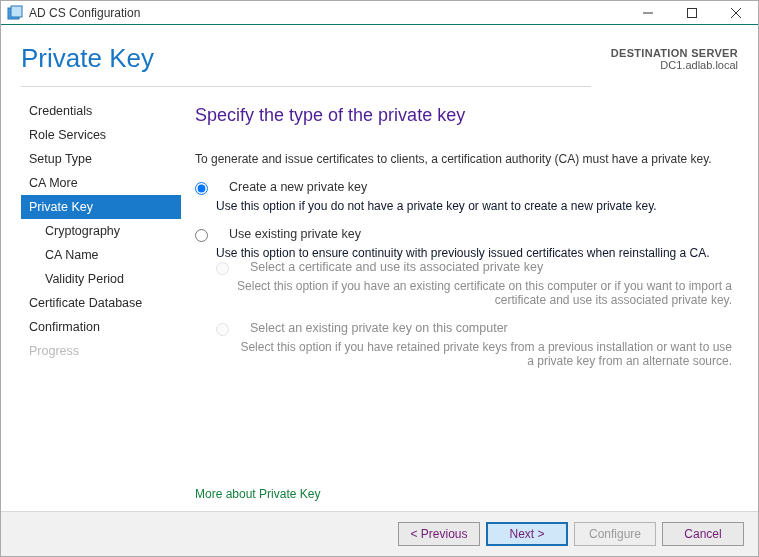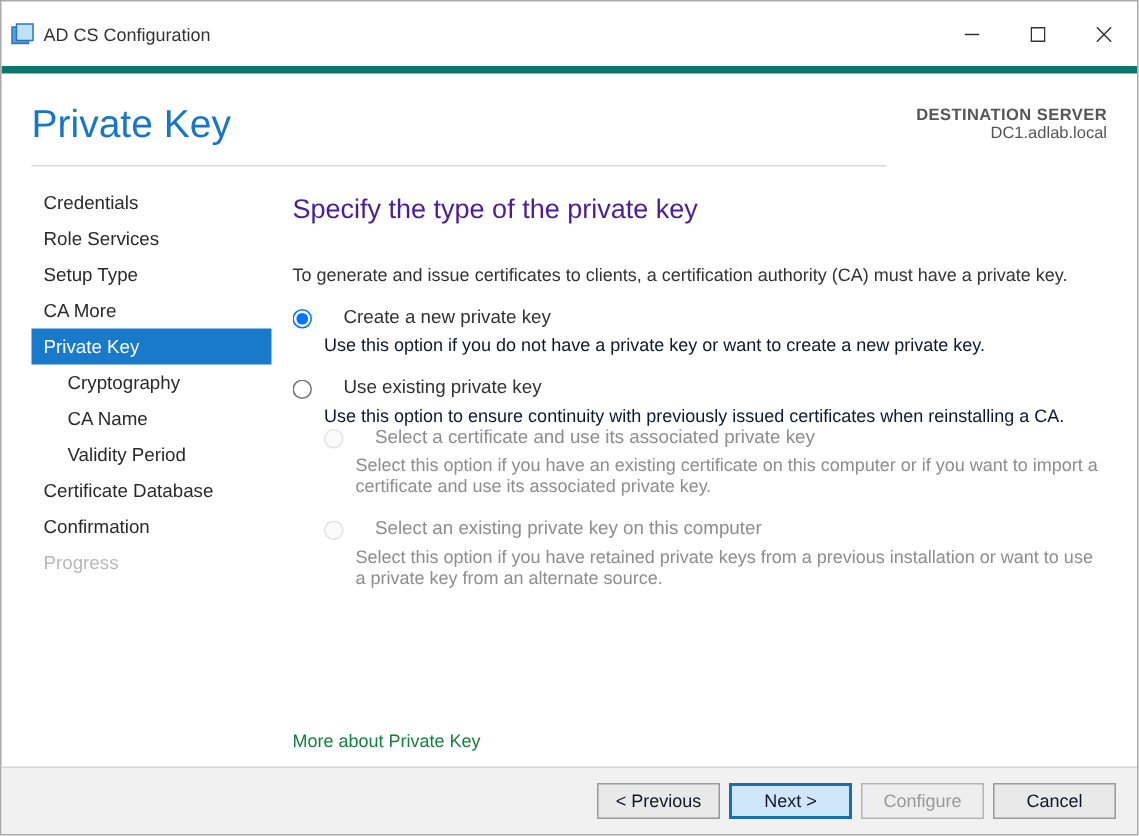--- a/index.html
+++ b/index.html
@@ -10,25 +10,25 @@
     background: #fff;
     color: #323232;
     width: 759px;
     height: 557px;
     overflow: hidden;
     border: 1px solid #aaa;
     display: flex;
     flex-direction: column;
   }
   .titlebar {
-    height: 48px;
+    height: 24px;
     display: flex;
     align-items: center;
     padding-left: 6px;
-    border-bottom: 5px solid #0f766e;
+    border-bottom: 1px solid #0f766e;
   }
   .titlebar .icon {
     width: 16px; height: 16px;
     margin-right: 6px;
   }
   .titlebar .title { flex: 1; font-size: 12px; color: #333; }
   .winbtns { display: flex; }
   .winbtn {
     width: 44px; height: 30px;
     display: flex; align-items: center; justify-content: center;
@@ -101,21 +101,21 @@
 
   .opt { margin-bottom: 14px; }
   .opt .row { display:flex; align-items:flex-start; gap:21px; }
   .opt label { font-size: 12.5px; }
   .opt .desc {
     font-size: 12px;
     color: #0f172a;
     margin: 4px 0 0 21px;
   }
   .subopt { margin-left: 21px; }
-  .subopt .desc, .subopt label { color:#8d8d8d; }
+  .subopt .desc, .subopt label { color:#8d8d8d;text-align:right; }
   input[type=radio] { margin:2px 0 0 0; }
   input[type=radio][disabled] { opacity:.6; }
 
   .link {
     color: #15803d;
     font-size: 12px;
     margin-top: auto;
     padding-top: 20px;
     cursor: pointer;
   }
@@ -127,21 +127,21 @@
     display: flex;
     justify-content: flex-end;
     gap: 6px;
   }
   .btn {
     min-width: 82px;
     height: 24px;
     border: 1px solid #999;
     background: #e9e9e9;
     font-size: 12px;
-    color: #0f172a;
+    color: #701a75;
     cursor: pointer;
   }
   .btn.default {
     border: 2px solid #1a6fb3;
     background: #cfe7f8;
   }
   .btn[disabled] {
     color: #9a9a9a;
     cursor: default;
     border-color:#b5b5b5;

